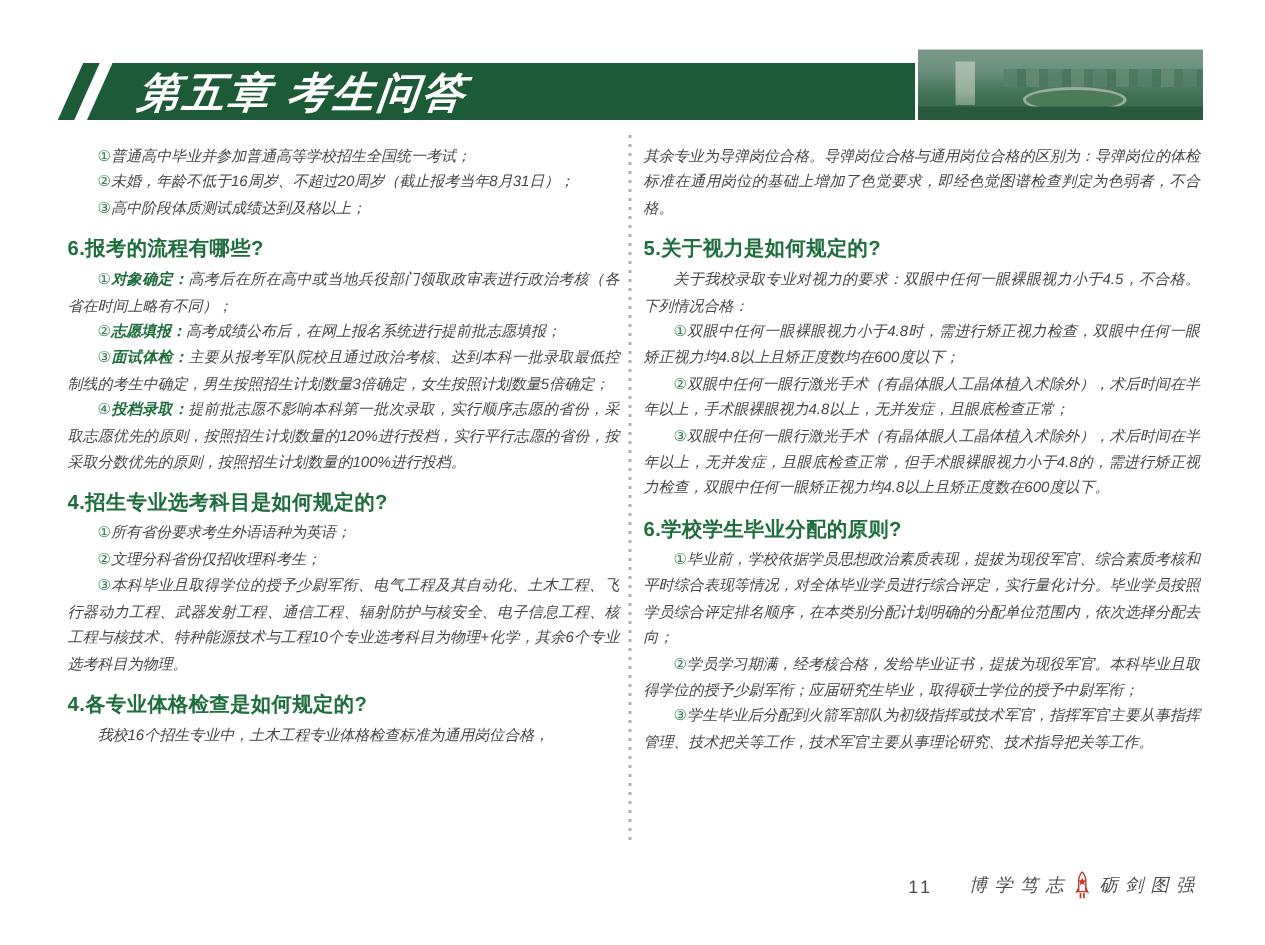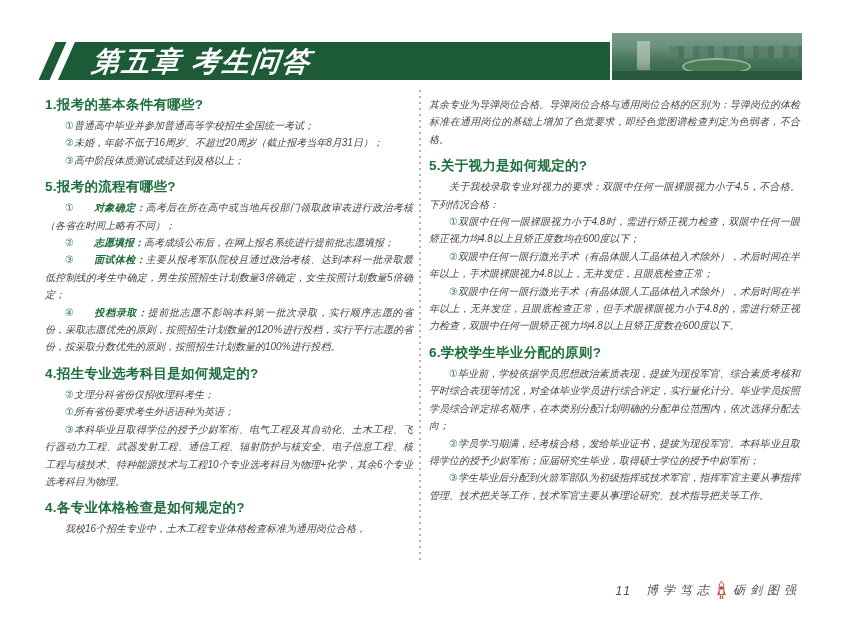--- a/index.html
+++ b/index.html
@@ -67,27 +67,27 @@
     margin:9px 0 3px;font-size:13.5px;line-height:18px;color:var(--heading-green);
     font-weight:bold;letter-spacing:.3px;
   }
   .col h2:first-child{margin-top:0;}
   .col p{
     margin:0;font-size:10px;line-height:17.4px;color:var(--body-gray);
     text-align:justify;text-indent:2em;font-style:italic;
   }
   .col p.cont{text-indent:0;}
   .num{color:var(--num-green);}
-  .lbl{color:var(--heading-green);font-weight:bold;margin-left:20px;}
+  .lbl{color:var(--heading-green);font-weight:bold;}
   
   .footer{
     position:absolute;right:42px;top:581px;display:flex;align-items:center;
     color:#4f4f4f;font-size:12px;
   }
-  .page-num{letter-spacing:2px;margin-right:14px;font-style:italic;}
+  .page-num{letter-spacing:2px;margin-right:24px;}
   .motto{letter-spacing:5px;font-style:italic;}
   .rocket{margin:0 6px 0 2px;display:inline-block;}
 </style>
 </head>
 <body>
 
 <div class="page">
 
   <div class="banner-strip"></div>
   <div class="banner-main">
@@ -97,34 +97,33 @@
     <div class="photo-buildings"></div>
     <div class="photo-tower"></div>
     <div class="photo-stadium"></div>
     <div class="photo-trees"></div>
     <div class="photo-tint"></div>
   </div>
 
   <div class="columns">
 
     <section class="col col-left">
-      <h2>1.报考的基本条件有哪些?</h2>
       <p class="item"><span class="num">①</span><span>普通高中毕业并参加普通高等学校招生全国统一考试；</span></p>
       <p class="item"><span class="num">②</span><span>未婚，年龄不低于16周岁、不超过20周岁（截止报考当年8月31日）；</span></p>
       <p class="item"><span class="num">③</span><span>高中阶段体质测试成绩达到及格以上；</span></p>
 
-      <h2>5.报考的流程有哪些?</h2>
+      <h2>6.报考的流程有哪些?</h2>
       <p class="item"><span class="num">①</span><span class="lbl">对象确定：</span><span>高考后在所在高中或当地兵役部门领取政审表进行政治考核（各省在时间上略有不同）；</span></p>
       <p class="item"><span class="num">②</span><span class="lbl">志愿填报：</span><span>高考成绩公布后，在网上报名系统进行提前批志愿填报；</span></p>
       <p class="item"><span class="num">③</span><span class="lbl">面试体检：</span><span>主要从报考军队院校且通过政治考核、达到本科一批录取最低控制线的考生中确定，男生按照招生计划数量3倍确定，女生按照计划数量5倍确定；</span></p>
       <p class="item"><span class="num">④</span><span class="lbl">投档录取：</span><span>提前批志愿不影响本科第一批次录取，实行顺序志愿的省份，采取志愿优先的原则，按照招生计划数量的120%进行投档，实行平行志愿的省份，按采取分数优先的原则，按照招生计划数量的100%进行投档。</span></p>
 
       <h2>4.招生专业选考科目是如何规定的?</h2>
+      <p class="item"><span class="num">①</span><span>所有省份要求考生外语语种为英语；</span></p>
       <p class="item"><span class="num">②</span><span>文理分科省份仅招收理科考生；</span></p>
-      <p class="item"><span class="num">①</span><span>所有省份要求考生外语语种为英语；</span></p>
       <p class="item"><span class="num">③</span><span>本科毕业且取得学位的授予少尉军衔、电气工程及其自动化、土木工程、飞行器动力工程、武器发射工程、通信工程、辐射防护与核安全、电子信息工程、核工程与核技术、特种能源技术与工程10个专业选考科目为物理+化学，其余6个专业选考科目为物理。</span></p>
 
       <h2>4.各专业体格检查是如何规定的?</h2>
       <p class="item"><span>我校16个招生专业中，土木工程专业体格检查标准为通用岗位合格，</span></p>
     </section>
 
     <div class="divider"></div>
 
     <section class="col col-right">
       <p class="cont">其余专业为导弹岗位合格。导弹岗位合格与通用岗位合格的区别为：导弹岗位的体检标准在通用岗位的基础上增加了色觉要求，即经色觉图谱检查判定为色弱者，不合格。</p>

